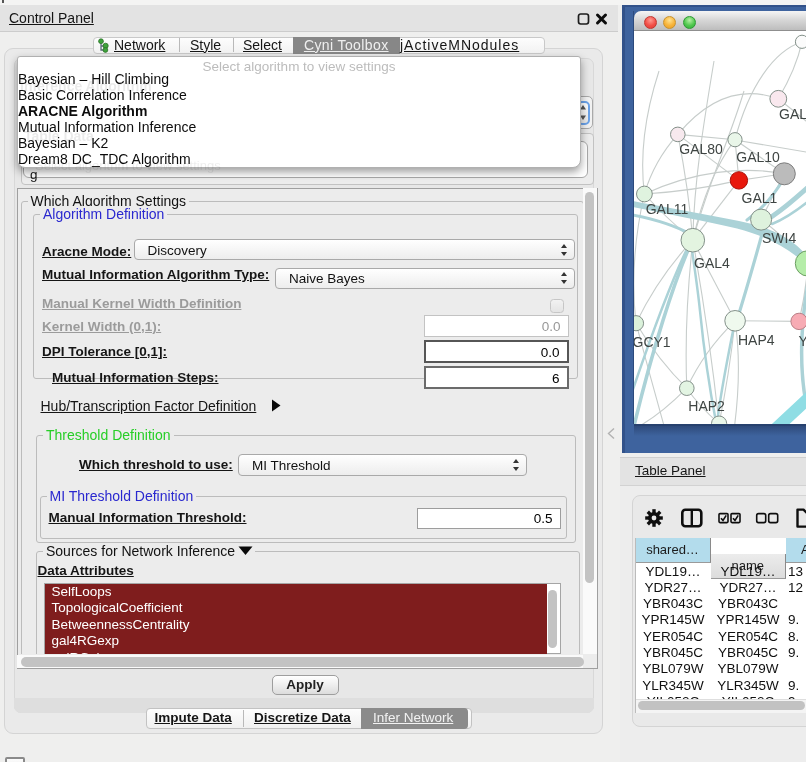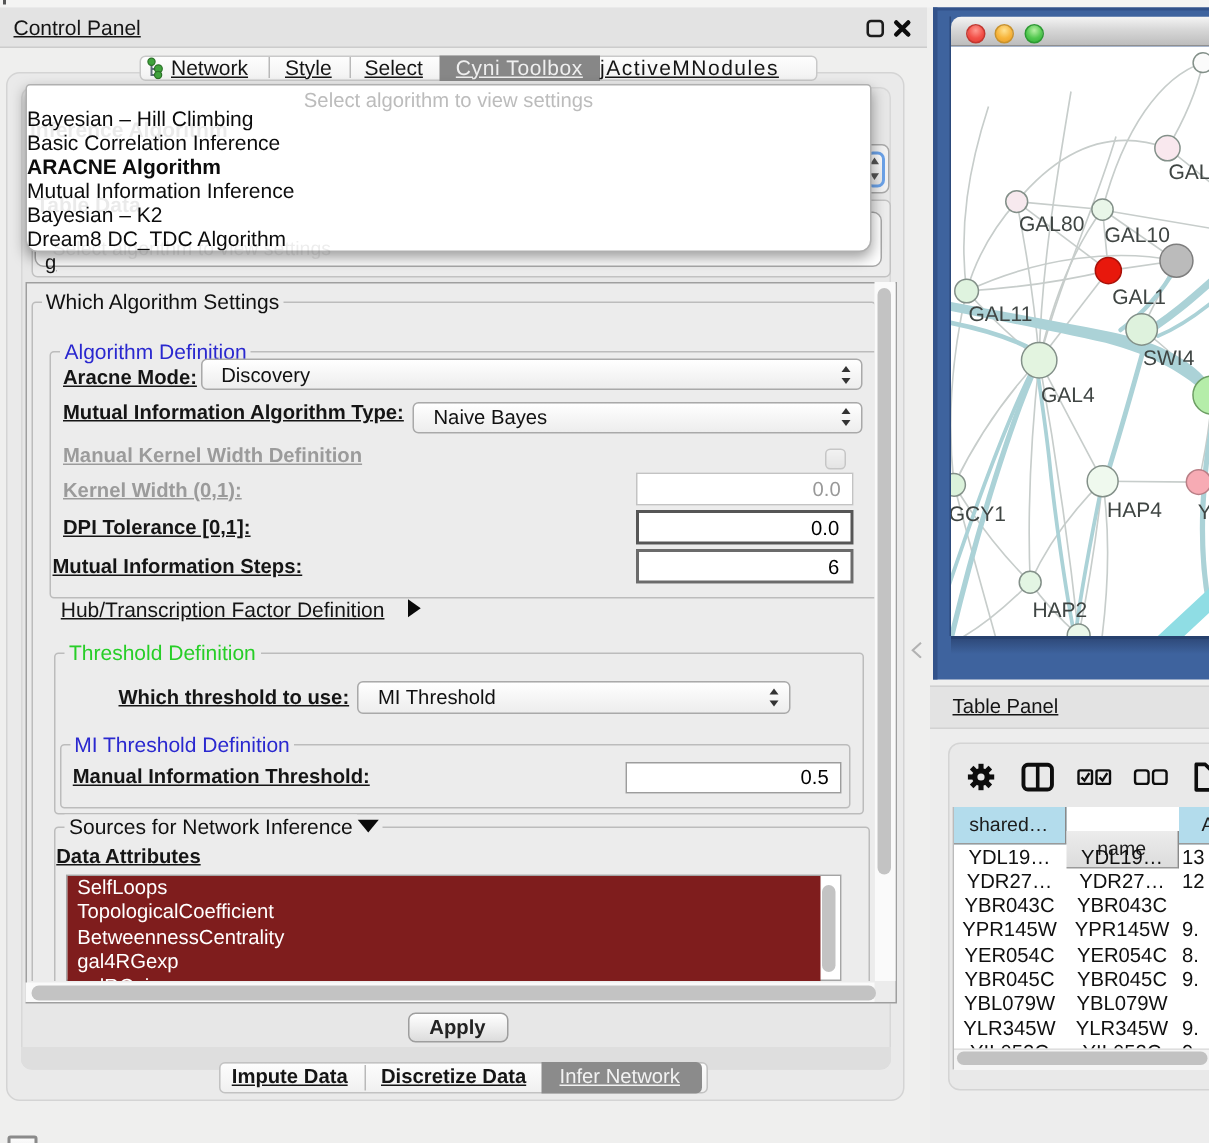--- a/index.html
+++ b/index.html
@@ -80,21 +80,21 @@
     Dream8 DC_TDC Algorithm
   </div>
 
   <div class="abs" style="left:16.5px;top:187.5px;width:581px;height:481px;border:1px solid #9f9f9f;background:#ececec;box-sizing:border-box;"></div>
   <div id="vp" class="abs" style="left:17px;top:188px;width:566px;height:466px;overflow:hidden;">
 
     <div class="groupbox" style="left:3.5px;top:12.5px;width:561px;height:600px;">
       <span class="gtitle" style="left:6px;">Which Algorithm Settings</span>
     </div>
 
-    <div class="groupbox" style="left:16px;top:46px;width:543px;height:163px;padding-left:15px;">
+    <div class="groupbox" style="left:16px;top:26px;width:543px;height:163px;">
       <span class="gtitle" style="color:#2a28cf;">Algorithm Definition</span>
     </div>
     <div class="lbl b" style="left:25px;top:55px;">Aracne Mode:</div>
     <div class="combo" style="left:116.5px;top:51px;width:441px;height:21px;">
         <span>Discovery</span>
         <i class="step"></i>
       </div>
     <div class="lbl b" style="left:25px;top:78px;">Mutual Information Algorithm Type:</div>
     <div class="combo" style="left:258px;top:79.5px;width:299.5px;height:21px;">
         <span>Naive Bayes</span>
@@ -103,21 +103,21 @@
     <div class="lbl b gray" style="left:25px;top:106.5px;">Manual Kernel Width Definition</div>
     <div class="abs" style="left:532.5px;top:110.5px;width:14.5px;height:14.5px;background:linear-gradient(#f2f2f2,#e4e4e4);border:1px solid #c6c6c6;border-radius:3.5px;box-sizing:border-box;"></div>
     <div class="lbl b gray" style="left:25px;top:129.5px;">Kernel Width (0,1):</div>
     <div class="tfield" style="left:406.5px;top:127px;width:145px;height:22px;border:1px solid #c3c3c3;color:#989898;">
         <span>0.0</span>
       </div>
     <div class="lbl b" style="left:25px;top:155px;">DPI Tolerance [0,1]:</div>
     <div class="tfield" style="left:406.5px;top:152px;width:145px;height:23px;border:2px solid #565656;color:#000;">
         <span>0.0</span>
       </div>
-    <div class="lbl b" style="left:18px;top:180.5px;">Mutual Information Steps:</div>
+    <div class="lbl b" style="left:35px;top:180.5px;">Mutual Information Steps:</div>
     <div class="tfield" style="left:406.5px;top:178px;width:145px;height:23px;border:2px solid #6b6b6b;color:#000;">
         <span>6</span>
       </div>
 
     <div class="lbl" style="left:23.5px;top:209px;font-size:14px;">Hub/Transcription Factor Definition</div>
     <svg class="abs" style="left:253px;top:211px;" width="12" height="13" viewBox="0 0 12 13">
         <path d="M2 0.5 L10.5 6.5 L2 12.5 Z" fill="#0a0a0a"></path>
       </svg>
 
     <div class="groupbox" style="left:19px;top:247px;width:537.5px;height:106px;">

